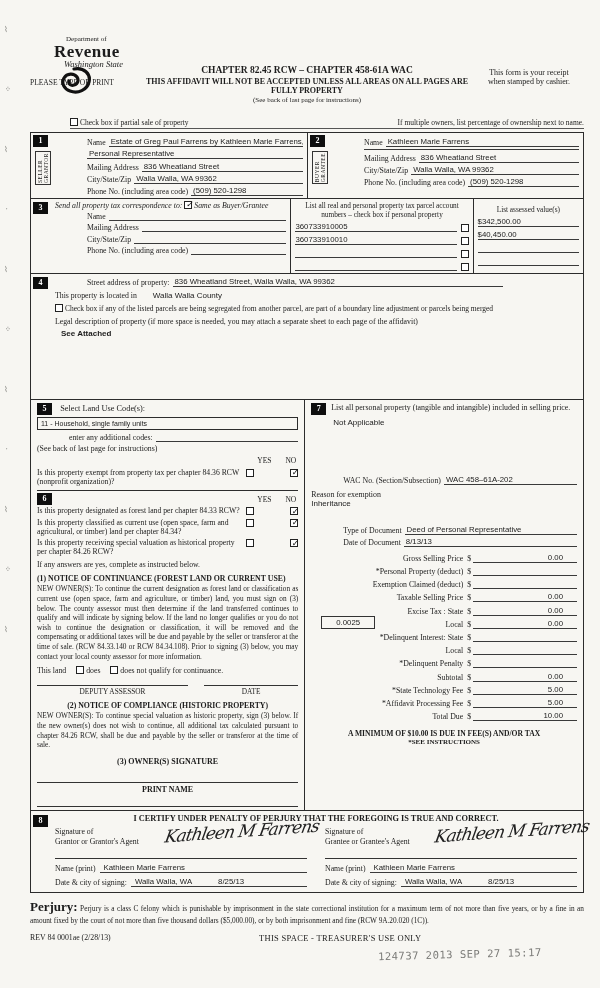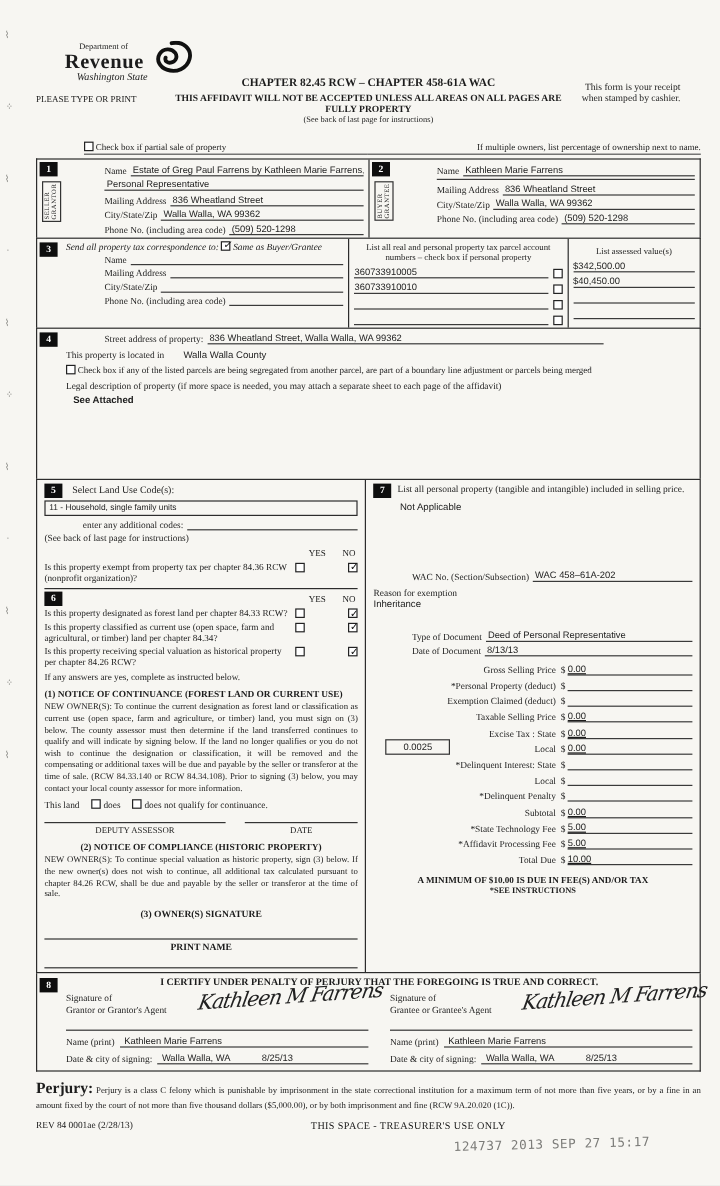--- a/index.html
+++ b/index.html
@@ -6,32 +6,32 @@
   html,body { background:#e8e7e3; }
   .page {
     position:relative; width:600px; height:988px; margin:0 auto;
     background:#f7f6f2; color:#1c1c1c;
     font-family:"Liberation Serif", serif; font-size:8.5px; overflow:hidden;
   }
   .doc { position:absolute; left:30px; right:16px; top:34px; }
   .artifacts { position:absolute; left:4px; top:0; width:8px; height:988px; color:#8a8a86; font-size:8px; line-height:60px; }
   
   .hdr { position:relative; height:98px; }
-  .logo-wrap { position:absolute; left:24px; top:2px; display:flex; align-items:flex-start; }
+  .logo-wrap { position:absolute; left:24px; top:2px; display:flex; align-items:flex-start;flex-direction:column; }
   .logo-text { line-height:1; }
   .dept { font-size:7px; margin-left:12px; }
   .rev { font-size:17px; font-weight:bold; letter-spacing:0.5px; }
   .wash { font-style:italic; font-size:8.5px; margin-left:10px; }
   .logo-glyph { margin-left:2px; margin-top:-2px; }
   .title-block { position:absolute; left:110px; right:110px; top:30px; text-align:center; }
   .main-title { font-size:13.5px; font-weight:bold; letter-spacing:0.4px; }
   .chapter { font-size:9.5px; font-weight:bold; margin-top:1px; }
   .warning { font-size:8px; font-weight:bold; margin-top:2px; }
   .seeback { font-size:7px; margin-top:1px; }
-  .receipt { position:absolute; right:17px; top:34px; width:96px; font-size:8px; text-align:right; }
+  .receipt { position:absolute; right:7px; top:34px; width:96px; font-size:8px; text-align:center; }
   .ptp { position:absolute; left:0px; top:44px; font-size:7.5px; }
   .partial-row { position:absolute; left:40px; right:0; top:84px; display:flex; font-size:7.5px; }
   .partial-left { width:46%; border-bottom:1px solid #555; padding-bottom:1px; }
   .partial-right { width:54%; border-bottom:1px solid #555; padding-bottom:1px; }
   
   .cb { display:inline-block; width:8px; height:8px; border:1px solid #222; background:#fff; vertical-align:-1px; position:relative; }
   .cb.checked::after { content:"\2713"; position:absolute; top:-2.5px; left:0.5px; font-size:8.5px; color:#111; }
   .secno { display:inline-block; background:#0e0e0e; color:#fff; font-weight:bold; min-width:15px; height:12px; line-height:12px; text-align:center; font-size:8px; }
   .fill { font-family:"Liberation Sans", sans-serif; font-size:8px; }
   
@@ -70,21 +70,21 @@
   .sig-line-row { display:flex; gap:16px; margin-top:10px; }
   .sig-line-row .l1 { flex:1.6; border-top:1px solid #333; text-align:center; font-size:7.3px; padding-top:1px; }
   .sig-line-row .l2 { flex:1; border-top:1px solid #333; text-align:center; font-size:7.3px; padding-top:1px; }
   .center-head { text-align:center; font-weight:bold; font-size:8px; margin-top:7px; }
   .wide-line { border-top:1px solid #333; margin-top:16px; }
   .print-name { text-align:center; font-weight:bold; font-size:8px; margin-top:2px; }
   
   .mrow { display:flex; align-items:flex-end; margin-top:3.2px; font-size:7.8px; }
   .mlab { width:152px; text-align:right; white-space:nowrap; }
   .mdollar { margin:0 2px 0 4px; }
-  .mline { flex:1; border-bottom:1px solid #3a3a3a; text-align:left; font-family:"Liberation Sans", sans-serif; font-size:7.8px; padding-right:14px; height:10px;text-decoration:underline; }
+  .mline { flex:1; border-bottom:1px solid #3a3a3a; text-align:right; font-family:"Liberation Sans", sans-serif; font-size:7.8px; padding-right:14px; height:10px; }
   .rate-box { position:absolute; left:10px; border:1px solid #333; font-family:"Liberation Sans", sans-serif; font-size:7.8px; padding:1px 14px; background:#f7f6f2; }
   .minnote { text-align:center; font-weight:bold; font-size:7.6px; margin-top:8px; }
   .seeinstr { text-align:center; font-weight:bold; font-size:7px; }
   
   .sec8 { border:1px solid #2c2c2c; border-top:none; padding:3px 6px 5px 24px; position:relative; }
   .sec8 .secno { position:absolute; left:2px; top:4px; }
   .certify { text-align:center; font-weight:bold; font-size:8.3px; }
   .sig-cols { display:flex; gap:18px; margin-top:4px; }
   .sig-col { flex:1; position:relative; }
   .sig-label { font-size:7.8px; line-height:1.3; }

